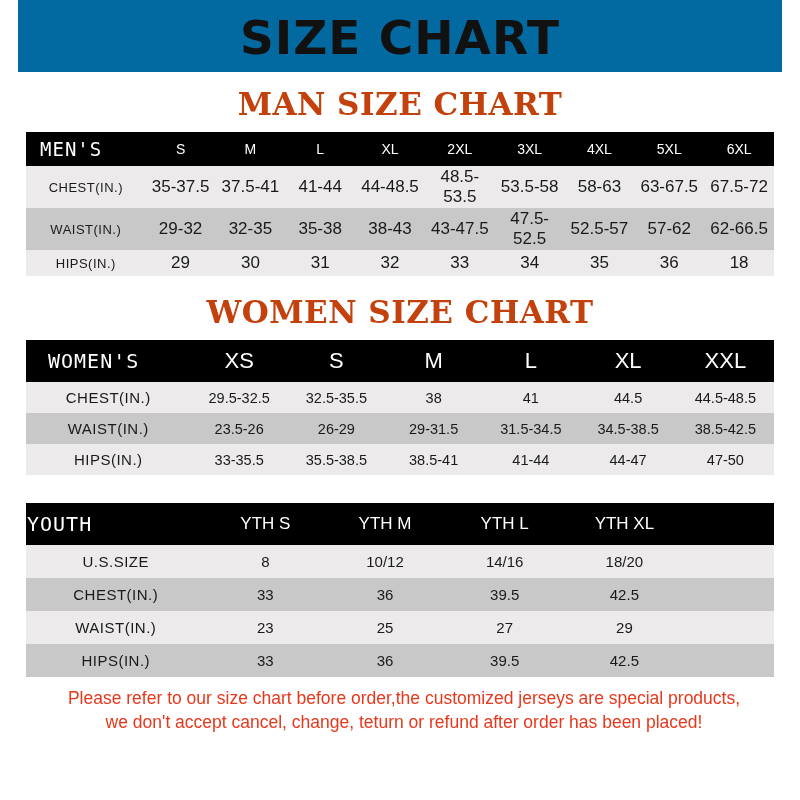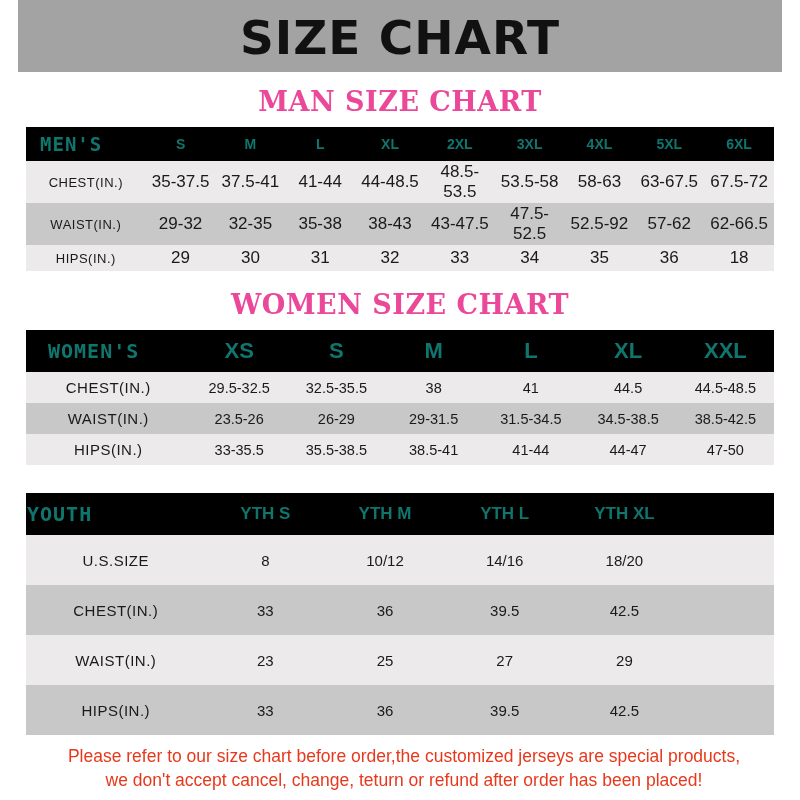--- a/index.html
+++ b/index.html
@@ -12,21 +12,21 @@
   #page {
     width: 800px; height: 800px;
     position: relative;
     background: #ffffff;
     overflow: hidden;
   }
   
   .header-band {
     position: relative;
     height: 72px;
-    background: #a3a3a3;
+    background: #0369a1;
     display: flex;
     align-items: center;
     justify-content: center;
   }
   .header-band .white-left {
     position: absolute;
     left: 0; top: 0; bottom: 0;
     width: 18px;
     background: #ffffff;
   }
@@ -45,42 +45,42 @@
     line-height: 1;
     margin-top: 2px;
   }
   .section {
     padding: 0 26px;
   }
   .section-title {
     text-align: center;
     font-family: "DejaVu Serif", serif;
     font-weight: bold;
-    font-size: 27px;
-    color: #ec4899;
+    font-size: 31px;
+    color: #c2410c;
     letter-spacing: 0.5px;
   }
   table.size-table {
     width: 100%;
     border-collapse: collapse;
     table-layout: fixed;
   }
   table.size-table th,
   table.size-table td {
     text-align: center;
     font-family: "Liberation Sans", sans-serif;
     color: #1a1a1a;
   }
   
   table.size-table thead tr {
     background: #000000;
   }
   table.size-table thead th {
-    color: #0f766e;
-    font-weight: bold;
+    color: #ffffff;
+    font-weight: normal;
   }
   table.size-table thead th.rowlabel {
     text-align: left;
     font-family: "DejaVu Sans Mono", monospace;
     letter-spacing: 1px;
   }
   table.size-table tbody td.rowlabel {
     font-family: "Liberation Sans", sans-serif;
     letter-spacing: 0.5px;
   }
@@ -95,21 +95,21 @@
 
   
   #women-table thead th { height: 42px; font-size: 22px; }
   #women-table thead th.rowlabel { font-size: 20px; padding-left: 22px; }
   #women-table tbody td { height: 31px; font-size: 14.5px; }
   #women-table tbody td.rowlabel { font-size: 15px; }
 
   
   #youth-table thead th { height: 42px; font-size: 17px; }
   #youth-table thead th.rowlabel { font-size: 20px; }
-  #youth-table tbody td { height: 50px; font-size: 15px; }
+  #youth-table tbody td { height: 33px; font-size: 15px; }
   #youth-table tbody td.rowlabel { font-size: 15px; }
 
   .footer-note {
     padding: 10px 16px 0 24px;
     color: #e8381c;
     font-size: 17.5px;
     line-height: 1.35;
     text-align: center;
     font-family: "Liberation Sans", sans-serif;
   }
@@ -163,21 +163,21 @@
           <td>67.5-72</td>
         </tr>
         <tr class="stripe-dark">
           <td class="rowlabel">WAIST(IN.)</td>
           <td>29-32</td>
           <td>32-35</td>
           <td>35-38</td>
           <td>38-43</td>
           <td>43-47.5</td>
           <td>47.5-52.5</td>
-          <td>52.5-92</td>
+          <td>52.5-57</td>
           <td>57-62</td>
           <td>62-66.5</td>
         </tr>
         <tr class="stripe-light">
           <td class="rowlabel">HIPS(IN.)</td>
           <td>29</td>
           <td>30</td>
           <td>31</td>
           <td>32</td>
           <td>33</td>

